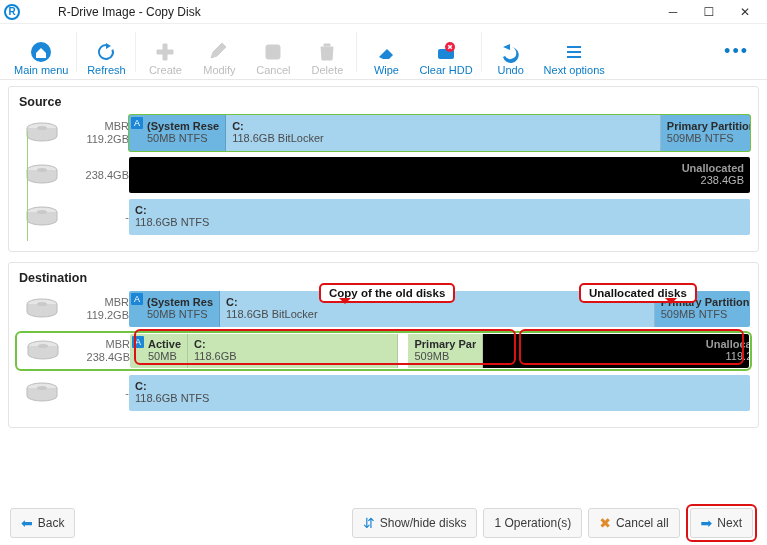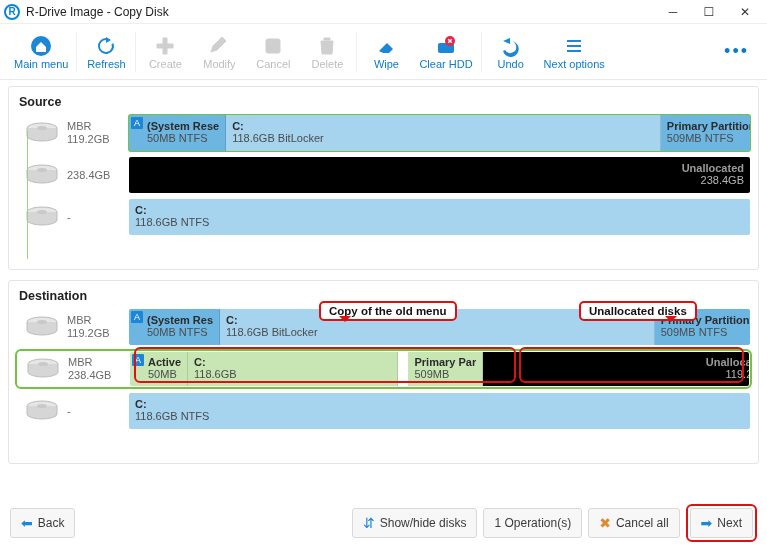--- a/index.html
+++ b/index.html
@@ -1,38 +1,38 @@
 <!DOCTYPE html>
 <html><head>
 <meta charset="utf-8">
 <style>
 * { box-sizing: border-box; margin: 0; padding: 0; font-family: "Segoe UI", Tahoma, sans-serif; }
 body { background: #fff; width: 767px; height: 545px; overflow: hidden; position: relative; font-size: 12px; }
 
 .titlebar { height: 24px; display: flex; align-items: center; padding: 0 4px; border-bottom: 1px solid #eee; }
 .titlebar .app-icon { width: 16px; height: 16px; border-radius: 50%; border: 2px solid #0b84d8; display: flex; align-items: center; justify-content: center; font-weight: bold; color: #0b84d8; font-size: 10px; margin-right: 6px; }
-.titlebar .title { flex: 1; font-size: 12px; color: #222; }
+.titlebar .title { flex: 1; font-size: 12px; color: #222; margin-left: 32px; }
 .titlebar .winbtn { width: 36px; height: 22px; display: flex; align-items: center; justify-content: center; font-size: 12px; color: #333; }
 
 .toolbar { height: 56px; display: flex; align-items: center; padding: 2px 8px; border-bottom: 1px solid #e8e8e8; gap: 0; }
-.tbtn { display: flex; flex-direction: column; align-items: center; justify-content: center; min-width: 54px; height: 52px; padding: 2px 6px; font-size: 11px; color: #0b7cc7; cursor: pointer; }
+.tbtn { display: flex; flex-direction: column; align-items: center; justify-content: flex-end; min-width: 54px; height: 52px; padding: 2px 6px; font-size: 11px; color: #0b7cc7; cursor: pointer; }
 .tbtn.disabled { color: #bdbdbd; cursor: default; }
 .tbtn .ic { height: 24px; display: flex; align-items: center; justify-content: center; font-size: 20px; }
 .tbtn.disabled .ic svg * { fill: #cfcfcf; stroke: #cfcfcf; }
 .tool-sep { width: 1px; height: 40px; background: #eee; margin: 0 2px; }
 .tool-spacer { flex: 1; }
 .tool-more { color: #0b7cc7; font-size: 18px; letter-spacing: 2px; padding: 0 10px; cursor: pointer; }
 
-.panel { margin: 6px 8px 2px 8px; border: 1px solid #e4e4e4; border-radius: 3px; padding: 6px 8px 28px 8px; position: relative; }
+.panel { margin: 6px 8px 2px 8px; border: 1px solid #e4e4e4; border-radius: 3px; padding: 6px 8px 10px 8px; position: relative; }
 .panel.dest { margin-top: 10px; }
 .panel-head { font-weight: bold; font-size: 12.5px; color: #222; padding: 2px 2px 6px 2px; }
 
 .drow { display: flex; align-items: stretch; height: 36px; margin-bottom: 6px; }
 .drow .disk { width: 50px; display: flex; align-items: center; justify-content: center; }
-.drow .dmeta { width: 62px; display: flex; flex-direction: column; justify-content: center; font-size: 11px; color: #6a6a6a; line-height: 1.15; }
+.drow .dmeta { width: 62px; display: flex; flex-direction: column; justify-content: center; font-size: 11px; color: #6a6a6a; line-height: 1.15; text-align: right; }
 .drow .pbar { flex: 1; display: flex; border-radius: 2px; overflow: hidden; position: relative; }
 
 .part { display: flex; flex-direction: column; justify-content: center; padding: 2px 6px; font-size: 11px; border-right: 1px solid rgba(0,0,0,0.12); position: relative; }
 .part:last-child { border-right: 0; }
 .part .l1 { font-weight: bold; color: #2b2b2b; line-height: 1.05; white-space: nowrap; overflow: hidden; }
 .part .l2 { color: #4b4b4b; line-height: 1.05; white-space: nowrap; overflow: hidden; }
 .part.blue { background: #a6d3ee; }
 .part.blue-dark { background: #6db6e2; }
 .part.green { background: #c7e6b4; }
 .part.grey { background: #000000; }
@@ -317,21 +317,21 @@
         </div>
         <div class="pbar">
           <div class="part blue" style="flex: 0 0 100%;">
             <div class="l1">C:</div>
             <div class="l2">118.6GB NTFS</div>
           </div>
         </div>
       </div>
     </div>
 
-  <div class="callout" style="left:310px; top:20px;">Copy of the old menu</div>
+  <div class="callout" style="left:310px; top:20px;">Copy of the old disks</div>
   <div class="callout r" style="left:570px; top:20px;">Unallocated disks</div>
   <div class="annot" style="left:125px; top:66px; width:382px; height:36px;"></div>
   <div class="annot" style="left:510px; top:66px; width:225px; height:36px;"></div>
 </div>
 
 <div class="footer">
   <button class="fbtn blue">
     <span class="fic">⬅</span>
     <span>Back</span>
   </button>

